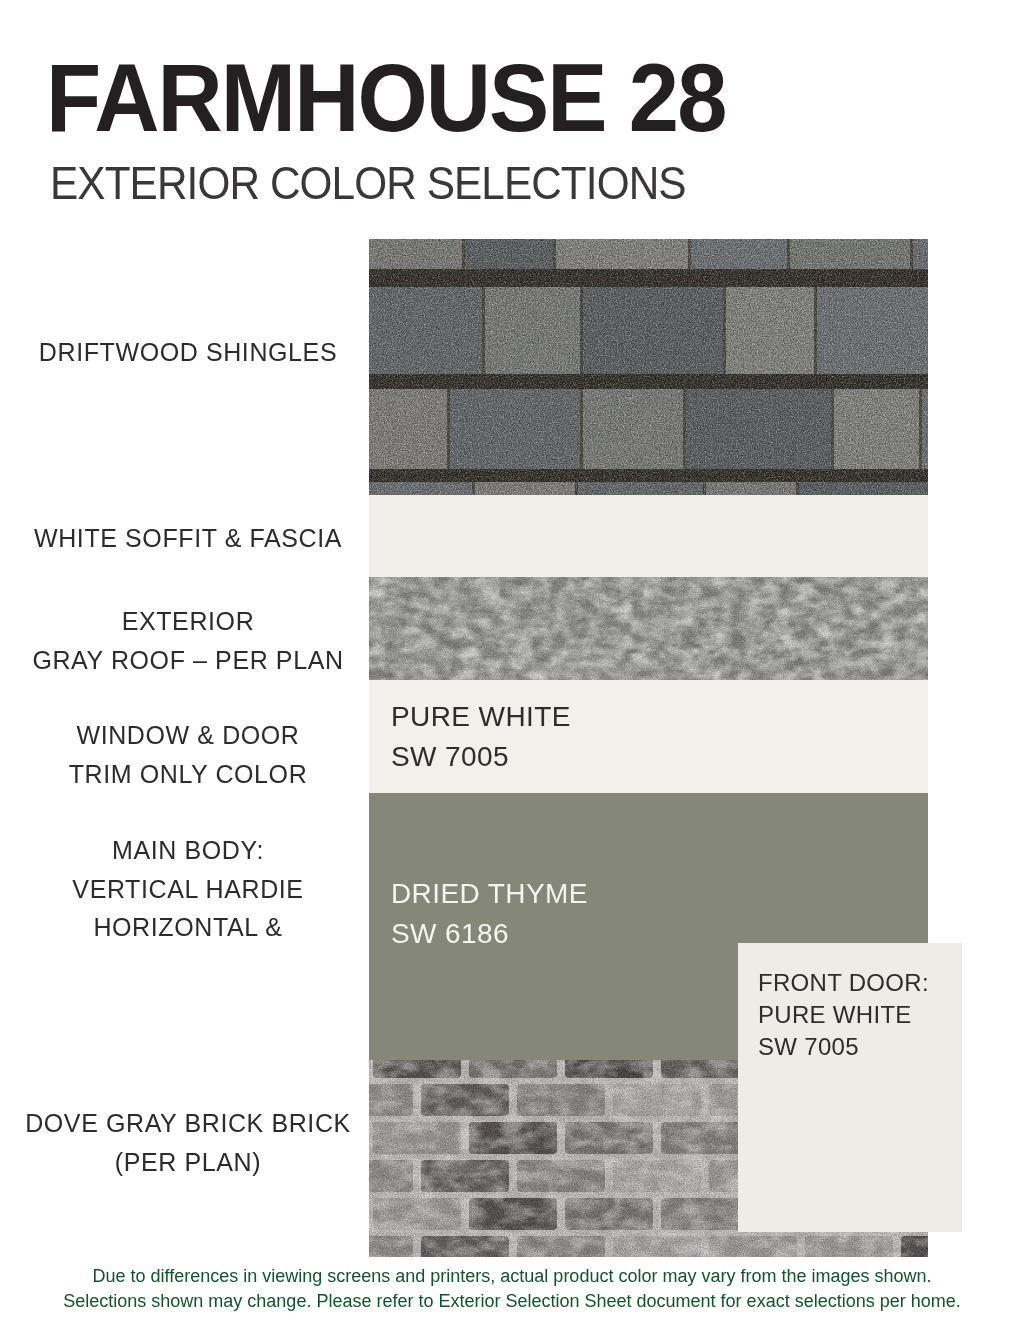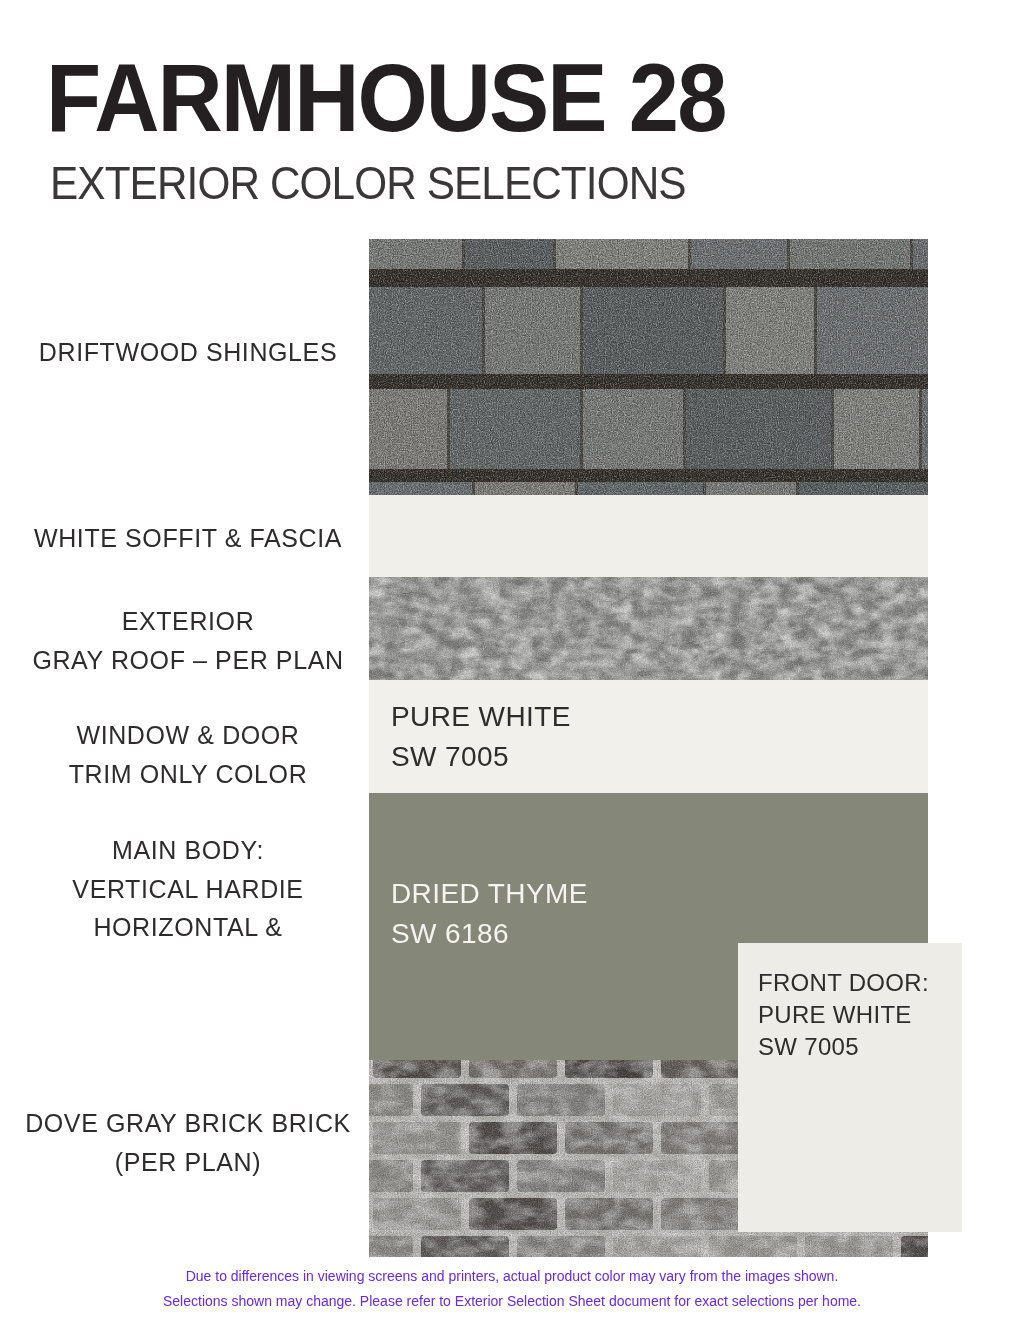--- a/index.html
+++ b/index.html
@@ -35,21 +35,21 @@
   .door-card{
     position:absolute;left:738px;top:943px;width:224px;height:289px;
     background:#eeece6;
   }
   .door-card .card-text{
     position:absolute;left:20px;top:24px;font-size:24px;line-height:32px;
     color:#2f2d2b;letter-spacing:0.3px;
   }
   .footer{
     position:absolute;left:0;top:1264px;width:1024px;text-align:center;
-    font-size:14px;line-height:25px;color:#6d28d9;
+    font-size:18px;line-height:25px;color:#14532d;
   }
   svg{display:block;}
 </style>
 </head>
 <body>
 
 <svg width="0" height="0" style="position:absolute" aria-hidden="true">
   <defs>
     <filter id="fDark" x="0" y="0" width="100%" height="100%">
       <feTurbulence type="fractalNoise" baseFrequency="0.85" numOctaves="2" seed="11" stitchTiles="stitch"></feTurbulence>

